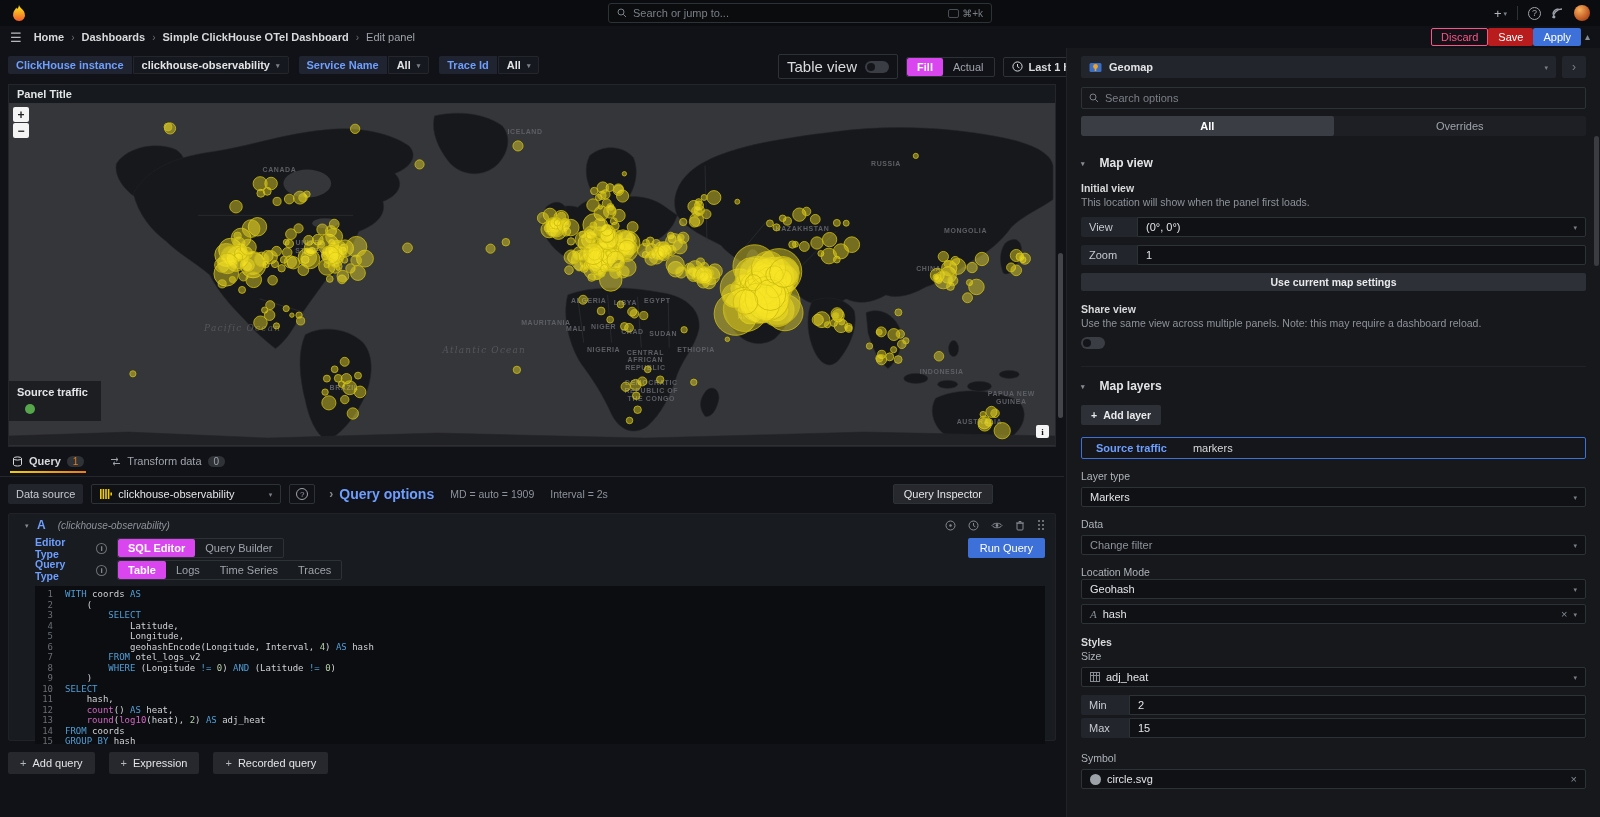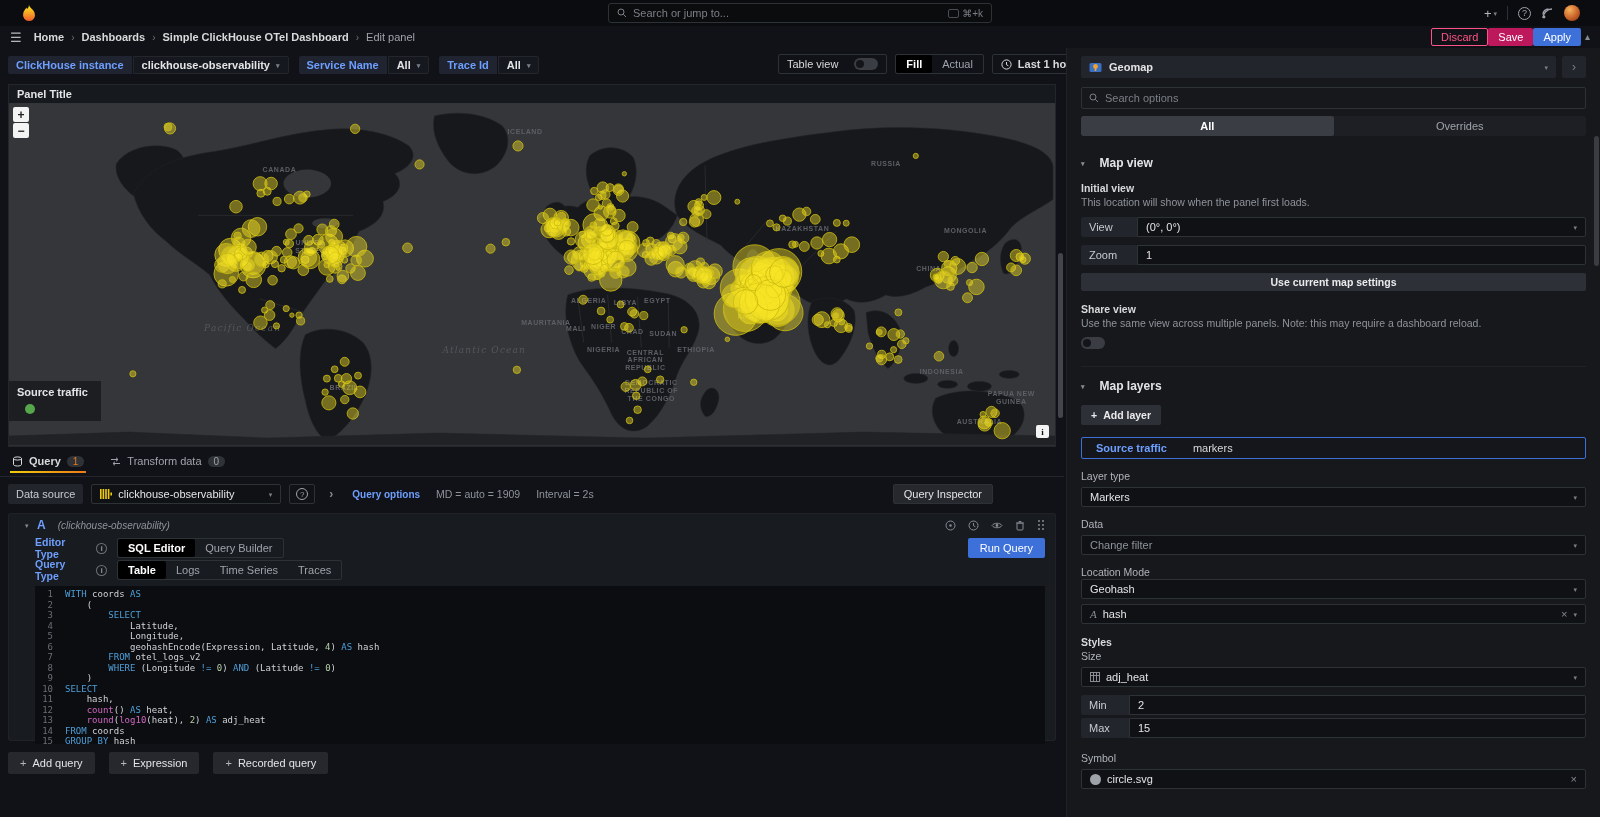--- a/index.html
+++ b/index.html
@@ -1,21 +1,21 @@
 <!DOCTYPE html>
 <html><head>
 <meta charset="utf-8">
 <style>
   * { margin:0; padding:0; box-sizing:border-box; }
   html,body { background:#0b0c0e; }
   body { font-family:"Liberation Sans", sans-serif; color:#d8d9da; }
   .app { position:relative; width:1600px; height:817px; background:#111217; overflow:hidden; }
 
   
-  .topnav { position:absolute; top:0; left:0; right:0; height:26px; background:#0b0c10; display:flex; align-items:center; padding:0 20px; }
+  .topnav { position:absolute; top:0; left:0; right:0; height:26px; background:#0b0c10; display:flex; align-items:center; padding:0 10px; }
   .logo { width:18px; height:18px; }
   .searchbox { position:absolute; left:50%; transform:translateX(-50%); width:384px; height:20px; top:3px;
     background:#0b0c0e; border:1px solid #2c3235; border-radius:3px; display:flex; align-items:center; gap:6px; padding:0 8px; }
   .searchbox input { flex:1; background:transparent; border:none; outline:none; color:#d8d9da; font-size:11px; }
   .searchbox input::placeholder { color:#7b7f87; }
   .kbd-hint { display:flex; align-items:center; gap:3px; color:#7b7f87; font-size:10px; }
   .kbd-box { width:11px; height:9px; border:1px solid #4a4d55; border-radius:2px; }
   .nav-right { margin-left:auto; display:flex; align-items:center; gap:10px; color:#9fa3ab; }
   .nav-divider { width:1px; height:14px; background:#2c3235; }
   .plus-caret { display:flex; align-items:center; gap:2px; font-size:13px; color:#b4b7bd; }
@@ -26,35 +26,35 @@
   
   .crumbbar { position:absolute; top:26px; left:0; right:0; height:22px; display:flex; align-items:center; padding:0 10px; background:#111217; }
   .hamburger { color:#b4b7bd; font-size:13px; margin-right:12px; cursor:pointer; }
   .crumbs { display:flex; align-items:center; gap:7px; font-size:11px; }
   .crumbs .item { color:#d8d9da; font-weight:700; }
   .crumbs .item.last { color:#9fa3ab; font-weight:400; }
   .crumbs .sep { color:#6e7077; font-size:10px; }
   .crumb-actions { margin-left:auto; display:flex; align-items:center; gap:0; }
   .btn { font-size:11px; border-radius:2px; padding:2px 9px; border:1px solid transparent; cursor:pointer; display:inline-flex; align-items:center; }
   .btn-discard { color:#ff5286; border-color:#ff5286; background:transparent; }
-  .btn-save { background:#be185d; color:#fff;text-align:center; }
+  .btn-save { background:#b91c1c; color:#fff;text-align:center; }
   .btn-apply { background:#3d71d9; color:#fff; }
 
   
   .varbar { position:absolute; top:48px; left:0; width:1064px; height:34px; display:flex; align-items:center; padding:0 8px; gap:10px; }
   .var-chip { display:flex; align-items:center; gap:1px; }
   .var-label { background:#1f2430; color:#6e9fff; font-size:11px; font-weight:700; padding:3px 8px; border-radius:2px 0 0 2px; }
   .var-value { background:#15181e; border:1px solid #24262b; color:#e3e4e6; font-size:11px; font-weight:700; padding:2px 8px; border-radius:0 2px 2px 0; display:flex; align-items:center; gap:6px; }
   .panelctrl { margin-left:auto; display:flex; align-items:center; gap:8px; }
-  .tv-box { display:flex; align-items:center; gap:16px; border:1px solid #2c3235; border-radius:2px; padding:3px 8px; font-size:11px; color:#d8d9da; }
+  .tv-box { display:flex; align-items:center; gap:8px; border:1px solid #2c3235; border-radius:2px; padding:3px 8px; font-size:15px; color:#d8d9da; }
   .toggle { width:24px; height:12px; border-radius:7px; background:#3a3d44; position:relative; cursor:pointer; }
   .toggle::after { content:''; position:absolute; left:2px; top:2px; width:8px; height:8px; border-radius:50%; background:#14151a; }
   .seg { display:inline-flex; border:1px solid #2c3235; border-radius:2px; overflow:hidden; }
   .seg > div { padding:3px 10px; font-size:11px; color:#9fa3ab; cursor:pointer; }
-  .seg > div.sel { background:#000000; color:#fff; font-weight:700; border-radius:2px; }
+  .seg > div.sel { background:#d946ef; color:#fff; font-weight:700; border-radius:2px; }
   .ctrl-box { display:flex; align-items:center; gap:6px; border:1px solid #2c3235; border-radius:2px; padding:3px 8px; font-size:11px; font-weight:700; color:#d8d9da; cursor:pointer; }
 
   
   .panel { position:absolute; top:84px; left:8px; width:1048px; height:363px; border:1px solid #24262b; background:#161a1e; }
   .panel-title { height:18px; font-size:11px; font-weight:700; padding:3px 8px; color:#e3e4e6; }
   .map { position:relative; width:100%; height:343px; background:#35363a; overflow:hidden; }
   .map svg.world { position:absolute; inset:0; }
   .zoomctrl { position:absolute; left:4px; top:4px; width:16px; display:flex; flex-direction:column; gap:1px; z-index:3; }
   .zoomctrl div { width:16px; height:15px; background:#f4f4f4; color:#222; font-size:12px; font-weight:700; display:flex; align-items:center; justify-content:center; border-radius:2px; cursor:pointer; }
   .legend { position:absolute; left:0; bottom:25px; width:92px; background:rgba(20,23,27,.75); padding:5px 8px 7px; z-index:3; }
@@ -68,21 +68,21 @@
   .tabsrow { position:absolute; top:451px; left:0; width:1064px; height:26px; border-bottom:1px solid #24262b; display:flex; align-items:flex-start; padding-left:10px; gap:22px; }
   .tab { display:flex; align-items:center; gap:6px; font-size:11px; font-weight:700; color:#d8d9da; padding:4px 2px 6px; position:relative; cursor:pointer; }
   .tab.active::after { content:''; position:absolute; left:0; right:0; bottom:0; height:2px; background:linear-gradient(90deg,#f2cc0c,#eb7b18); }
   .tab .count { background:#2f3338; border-radius:8px; font-size:10px; font-weight:400; padding:0 6px; color:#eb7b18; }
   .tab.dim { color:#9fa3ab; font-weight:400; }
   .tab.dim .count { color:#9fa3ab; }
   .dsrow { position:absolute; top:481px; left:8px; width:985px; height:26px; display:flex; align-items:center; gap:8px; }
   .ds-label { background:#22252b; color:#c7cbd1; font-size:11px; padding:4px 8px; border-radius:2px; }
   .ds-select { display:flex; align-items:center; gap:6px; background:#0f1115; border:1px solid #2c3235; border-radius:2px; padding:3px 8px; font-size:11px; color:#e3e4e6; min-width:190px; cursor:pointer; }
   .icon-btn { border:1px solid #2c3235; border-radius:2px; padding:3px 6px; display:flex; align-items:center; cursor:pointer; }
-  .qopts { display:flex; align-items:center; gap:19px; color:#6e9fff; font-size:10px; font-weight:700; margin-left:6px; cursor:pointer; }
+  .qopts { display:flex; align-items:center; gap:6px; color:#6e9fff; font-size:14px; font-weight:700; margin-left:6px; cursor:pointer; }
   .ds-meta { color:#8e939b; font-size:10.5px; margin-left:8px; }
   .qinspector { margin-left:auto; background:#26282e; border:1px solid #2c3235; color:#e3e4e6; font-size:11px; padding:3px 10px; border-radius:2px; cursor:pointer; }
 
   
   .qcard { position:absolute; top:513px; left:8px; width:1048px; height:228px; background:#181b1f; border:1px solid #202227; border-radius:2px; }
   .qhead { display:flex; align-items:center; gap:12px; height:22px; padding:0 10px; }
   .qhead .refid { color:#6e9fff; font-size:12px; font-weight:700; margin-left:18px; }
   .qhead .hint { color:#8e939b; font-size:10px; font-style:italic; }
   .qhead-icons { margin-left:auto; display:flex; align-items:center; gap:12px; color:#878b93; }
   .qrow { display:flex; align-items:center; gap:10px; padding:2px 10px 0 26px; height:22px; }
@@ -913,21 +913,21 @@
           <div>Time Series</div>
           <div>Traces</div>
         </span>
     </div>
     <div class="code" id="code-block">
         <div class="code-row"><span class="ln">1</span><span class="code-line"><span class="tok-k">WITH </span><span class="tok-n">coords </span><span class="tok-k">AS</span></span></div>
         <div class="code-row"><span class="ln">2</span><span class="code-line"><span class="tok-n">    (</span></span></div>
         <div class="code-row"><span class="ln">3</span><span class="code-line"><span class="tok-k">        SELECT</span></span></div>
         <div class="code-row"><span class="ln">4</span><span class="code-line"><span class="tok-n">            Latitude,</span></span></div>
         <div class="code-row"><span class="ln">5</span><span class="code-line"><span class="tok-n">            Longitude,</span></span></div>
-        <div class="code-row"><span class="ln">6</span><span class="code-line"><span class="tok-n">            geohashEncode(Expression, Latitude, </span><span class="tok-num">4</span><span class="tok-n">) </span><span class="tok-k">AS</span><span class="tok-n"> hash</span></span></div>
+        <div class="code-row"><span class="ln">6</span><span class="code-line"><span class="tok-n">            geohashEncode(Longitude, Interval, </span><span class="tok-num">4</span><span class="tok-n">) </span><span class="tok-k">AS</span><span class="tok-n"> hash</span></span></div>
         <div class="code-row"><span class="ln">7</span><span class="code-line"><span class="tok-k">        FROM</span><span class="tok-n"> otel_logs_v2</span></span></div>
         <div class="code-row"><span class="ln">8</span><span class="code-line"><span class="tok-k">        WHERE</span><span class="tok-n"> (Longitude </span><span class="tok-o">!=</span><span class="tok-n"> </span><span class="tok-num">0</span><span class="tok-n">) </span><span class="tok-k">AND</span><span class="tok-n"> (Latitude </span><span class="tok-o">!=</span><span class="tok-n"> </span><span class="tok-num">0</span><span class="tok-n">)</span></span></div>
         <div class="code-row"><span class="ln">9</span><span class="code-line"><span class="tok-n">    )</span></span></div>
         <div class="code-row"><span class="ln">10</span><span class="code-line"><span class="tok-k">SELECT</span></span></div>
         <div class="code-row"><span class="ln">11</span><span class="code-line"><span class="tok-n">    hash,</span></span></div>
         <div class="code-row"><span class="ln">12</span><span class="code-line"><span class="tok-n">    </span><span class="tok-f">count</span><span class="tok-n">() </span><span class="tok-k">AS</span><span class="tok-n"> heat,</span></span></div>
         <div class="code-row"><span class="ln">13</span><span class="code-line"><span class="tok-n">    </span><span class="tok-f">round</span><span class="tok-n">(</span><span class="tok-f">log10</span><span class="tok-n">(heat), </span><span class="tok-num">2</span><span class="tok-n">) </span><span class="tok-k">AS</span><span class="tok-n"> adj_heat</span></span></div>
         <div class="code-row"><span class="ln">14</span><span class="code-line"><span class="tok-k">FROM</span><span class="tok-n"> coords</span></span></div>
         <div class="code-row"><span class="ln">15</span><span class="code-line"><span class="tok-k">GROUP BY</span><span class="tok-n"> hash</span></span></div>
       </div>

